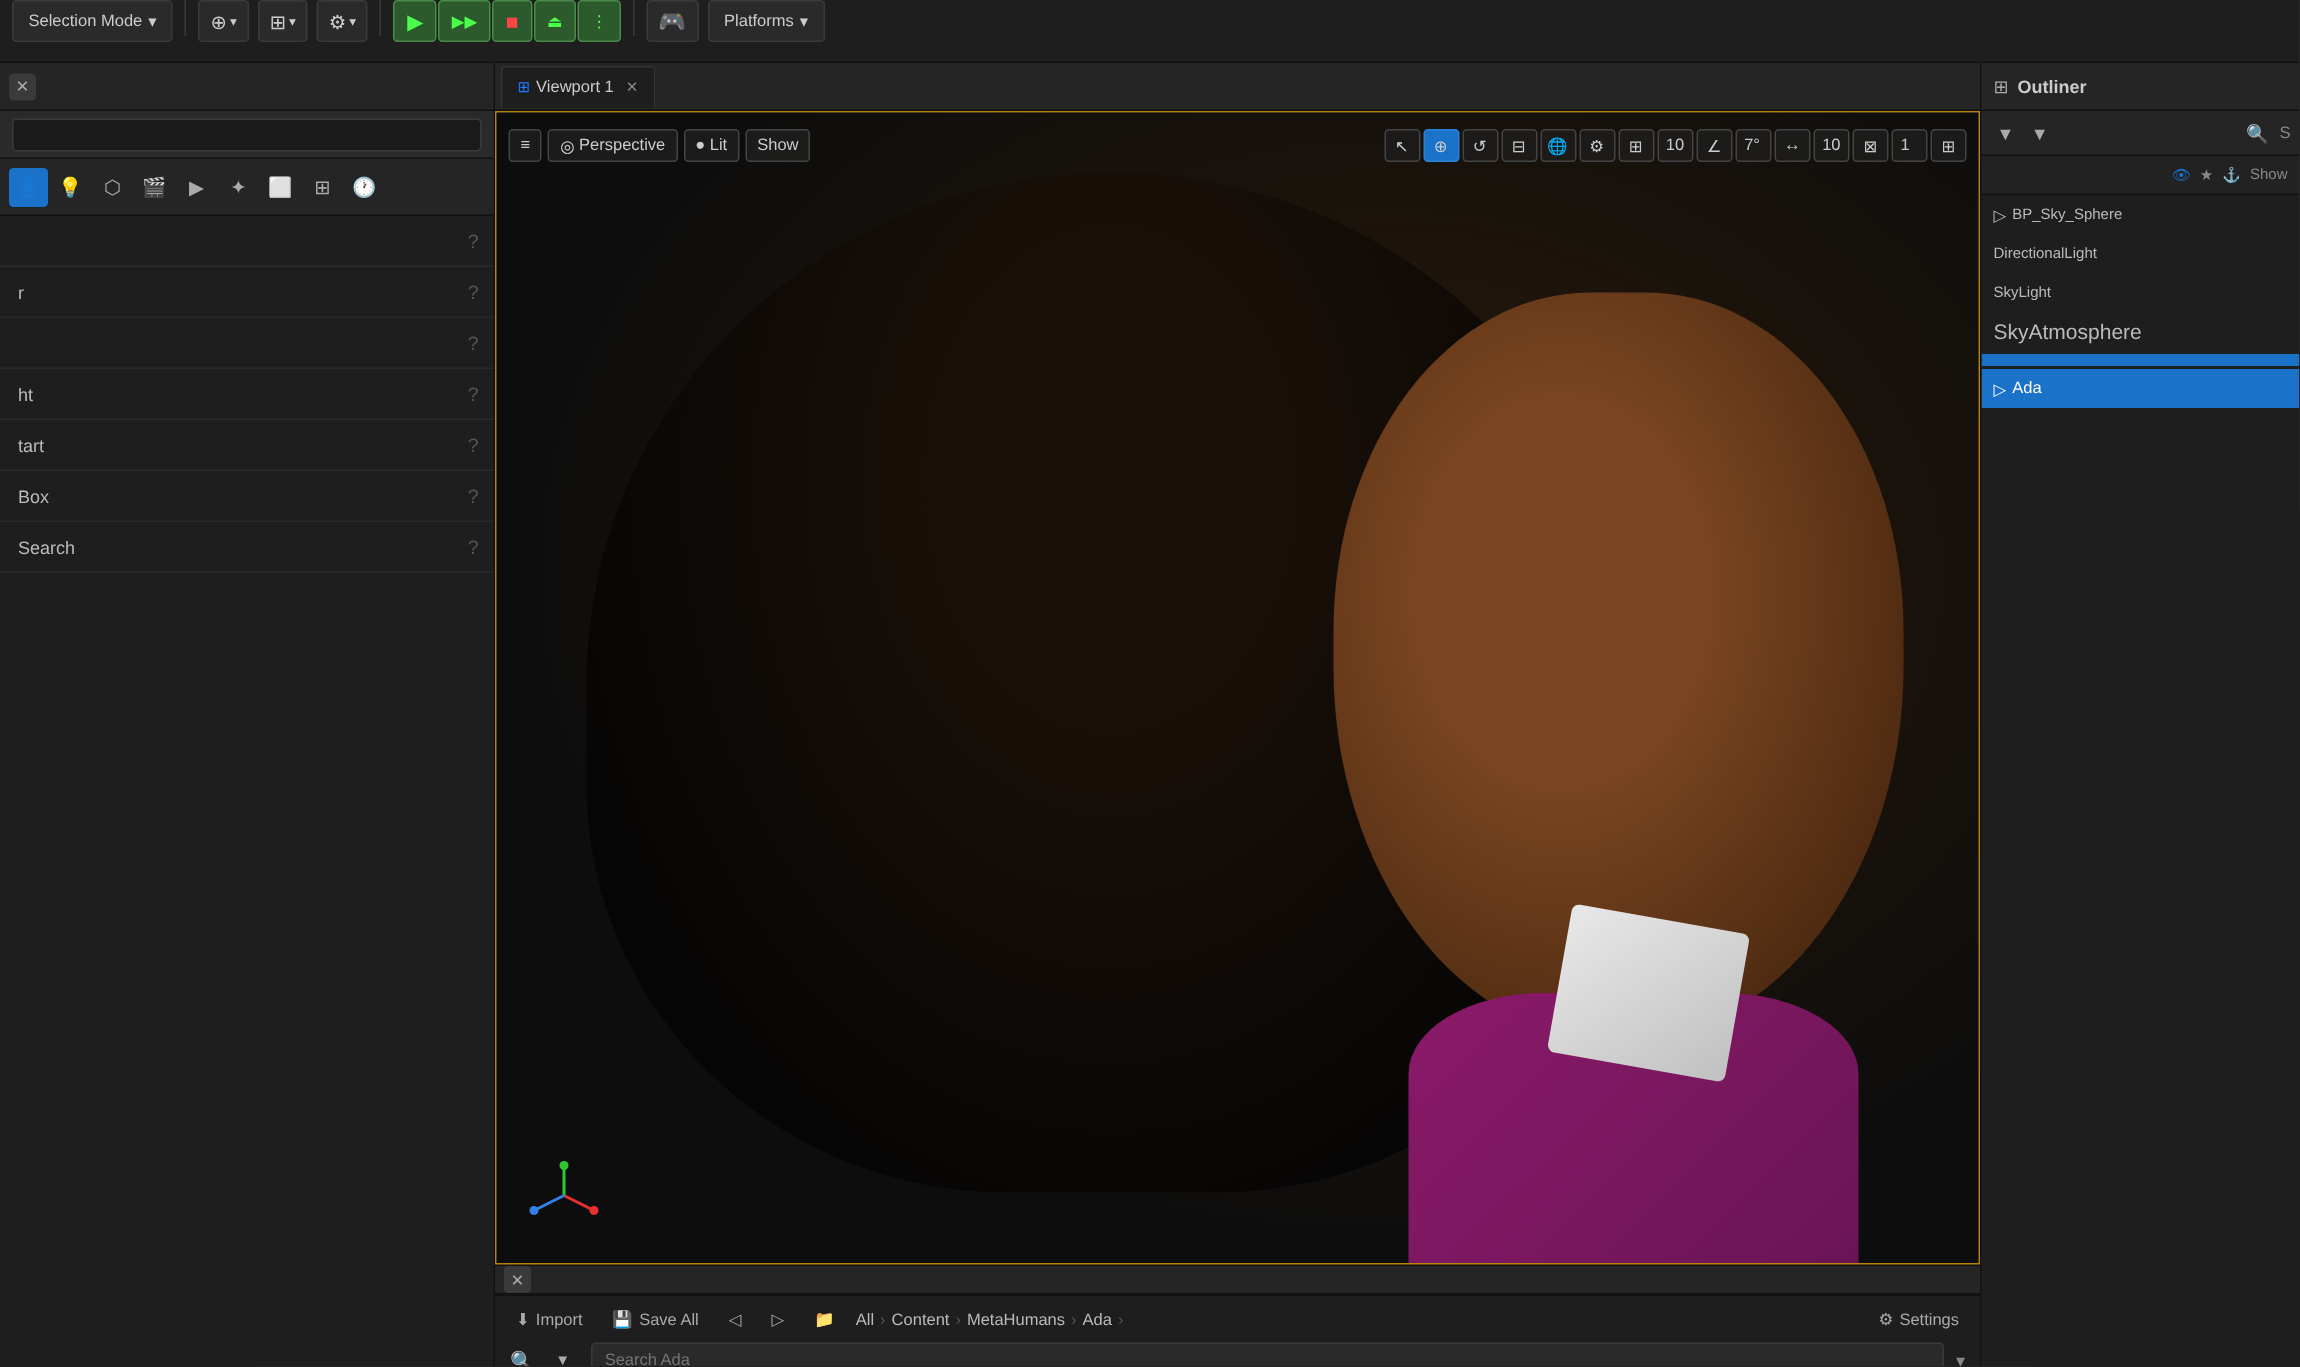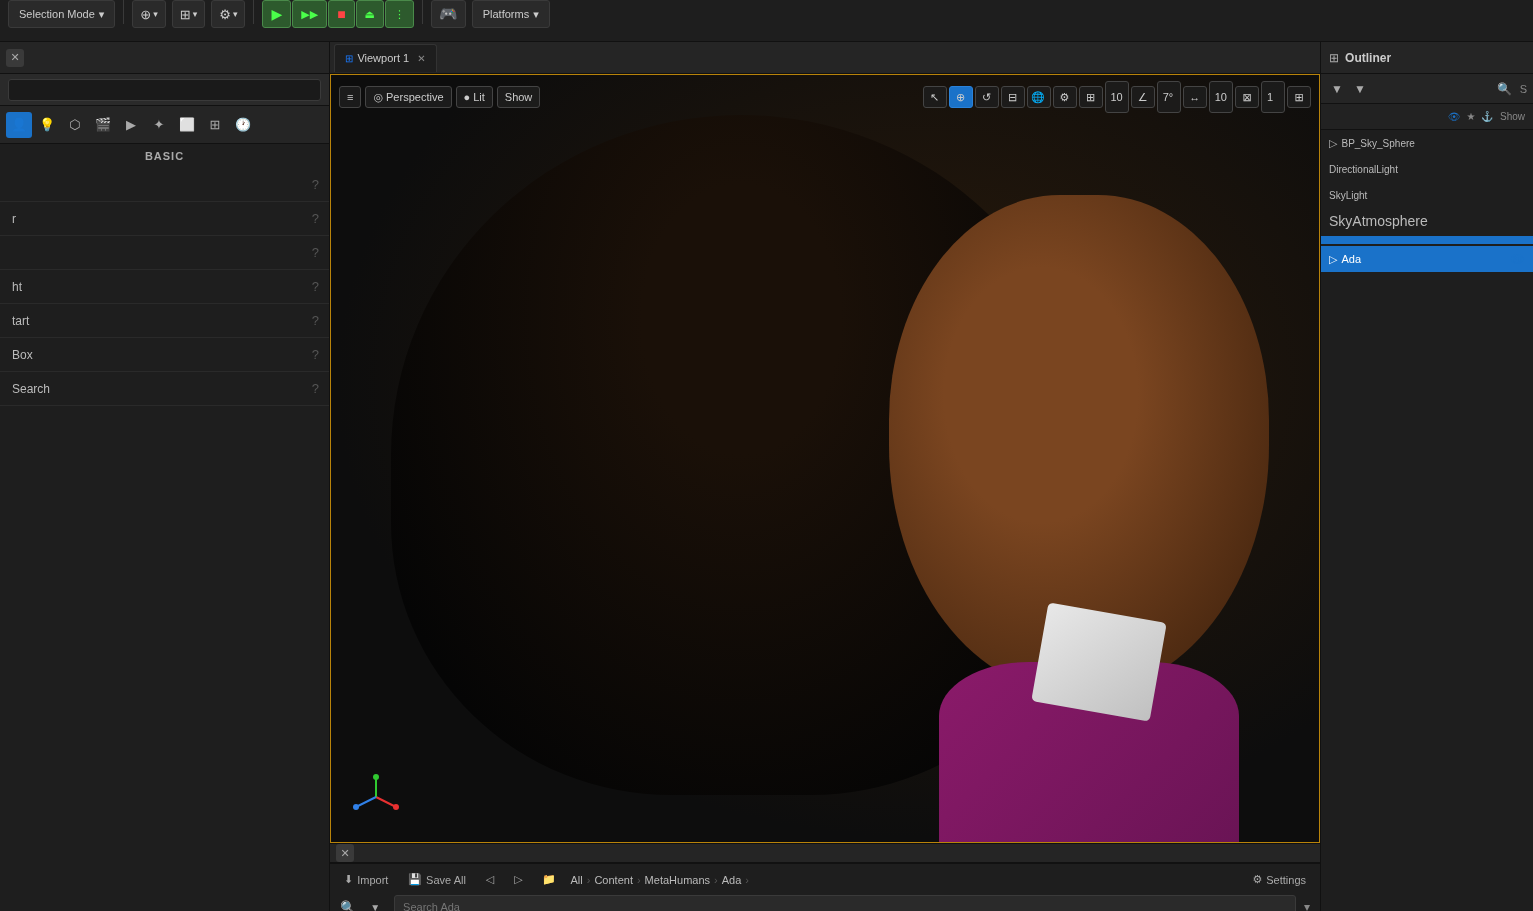--- a/index.html
+++ b/index.html
@@ -295,21 +295,21 @@
     .vp-tool-btn.active {
       background: #1a72c9;
       border-color: #2a82d9;
     }
     .vp-num-display {
       background: rgba(30,30,30,0.8);
       border: 1px solid #444;
       border-radius: 3px;
       color: #ccc;
       padding: 0 5px;
-      height: 32px;
+      height: 22px;
       display: flex;
       align-items: center;
       font-size: 11px;
       min-width: 24px;
     }
 
     
     .axes-widget {
       position: absolute;
       bottom: 20px;
@@ -590,21 +590,20 @@
       <div class="icon-tool active">👤</div>
       <div class="icon-tool">💡</div>
       <div class="icon-tool">⬡</div>
       <div class="icon-tool">🎬</div>
       <div class="icon-tool">▶</div>
       <div class="icon-tool">✦</div>
       <div class="icon-tool">⬜</div>
       <div class="icon-tool">⊞</div>
       <div class="icon-tool">🕐</div>
     </div>
-    <div class="section-header">BASIC</div>
     <div class="list-item">
       <span></span>
       <span class="help-icon">?</span>
     </div>
     <div class="list-item">
       <span>r</span>
       <span class="help-icon">?</span>
     </div>
     <div class="list-item">
       <span></span>

